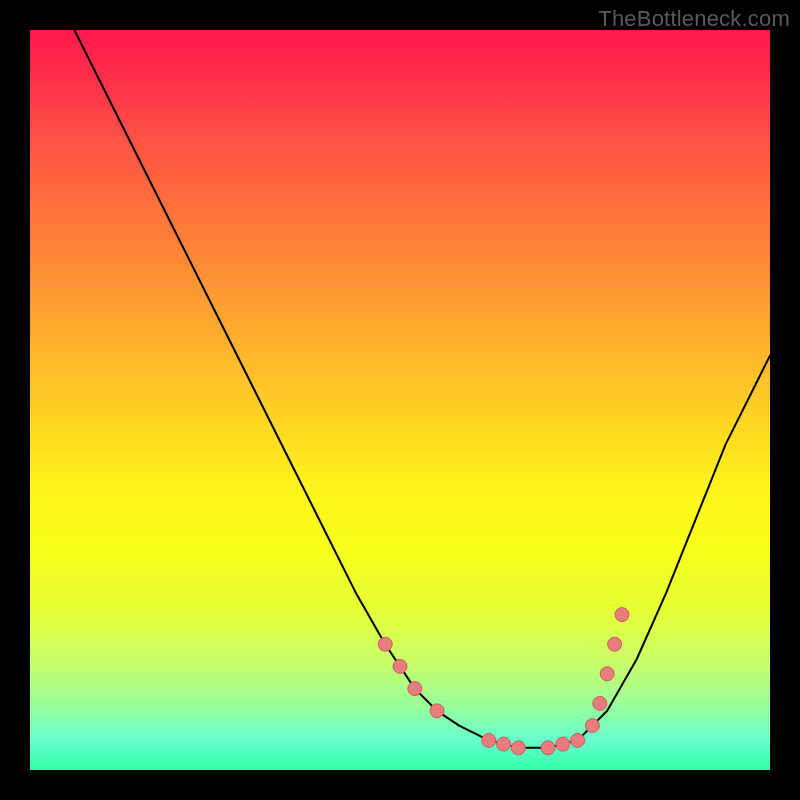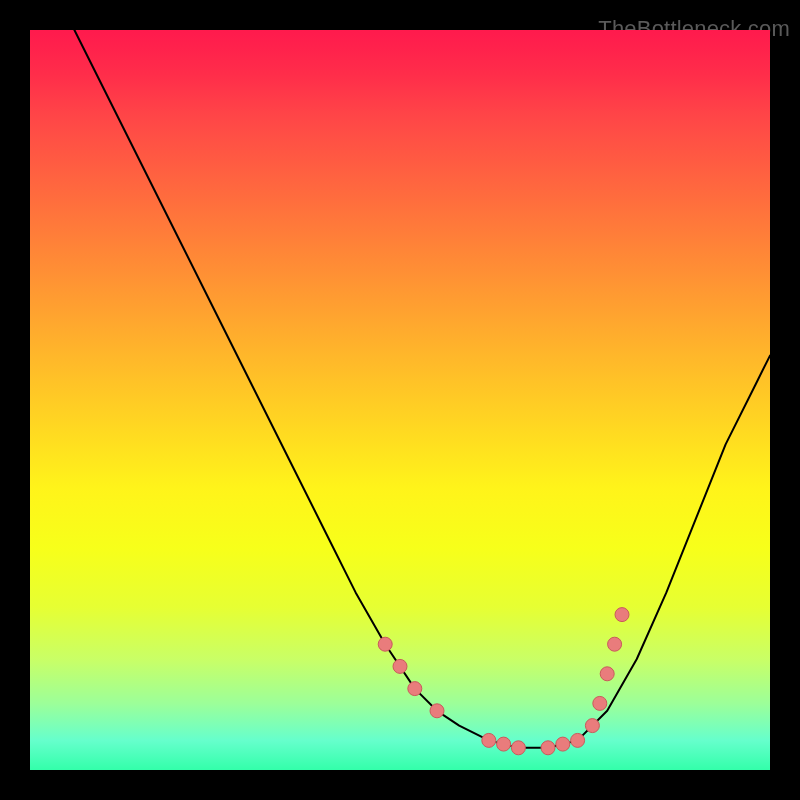--- a/index.html
+++ b/index.html
@@ -35,21 +35,21 @@
       #f7ff1a 70%,
       #e6ff33 78%,
       #c9ff66 85%,
       #9cff99 91%,
       #66ffcc 96%,
       #33ffaa 100%
     );
   }
   .watermark {
     position: absolute;
-    top: 16px;
+    top: 6px;
     right: 10px;
     color: #5a5a5a;
     font-size: 22px;
     font-weight: 500;
     letter-spacing: 0.2px;
     user-select: none;
   }
   svg.curve {
     position: absolute;
     left: 0;

